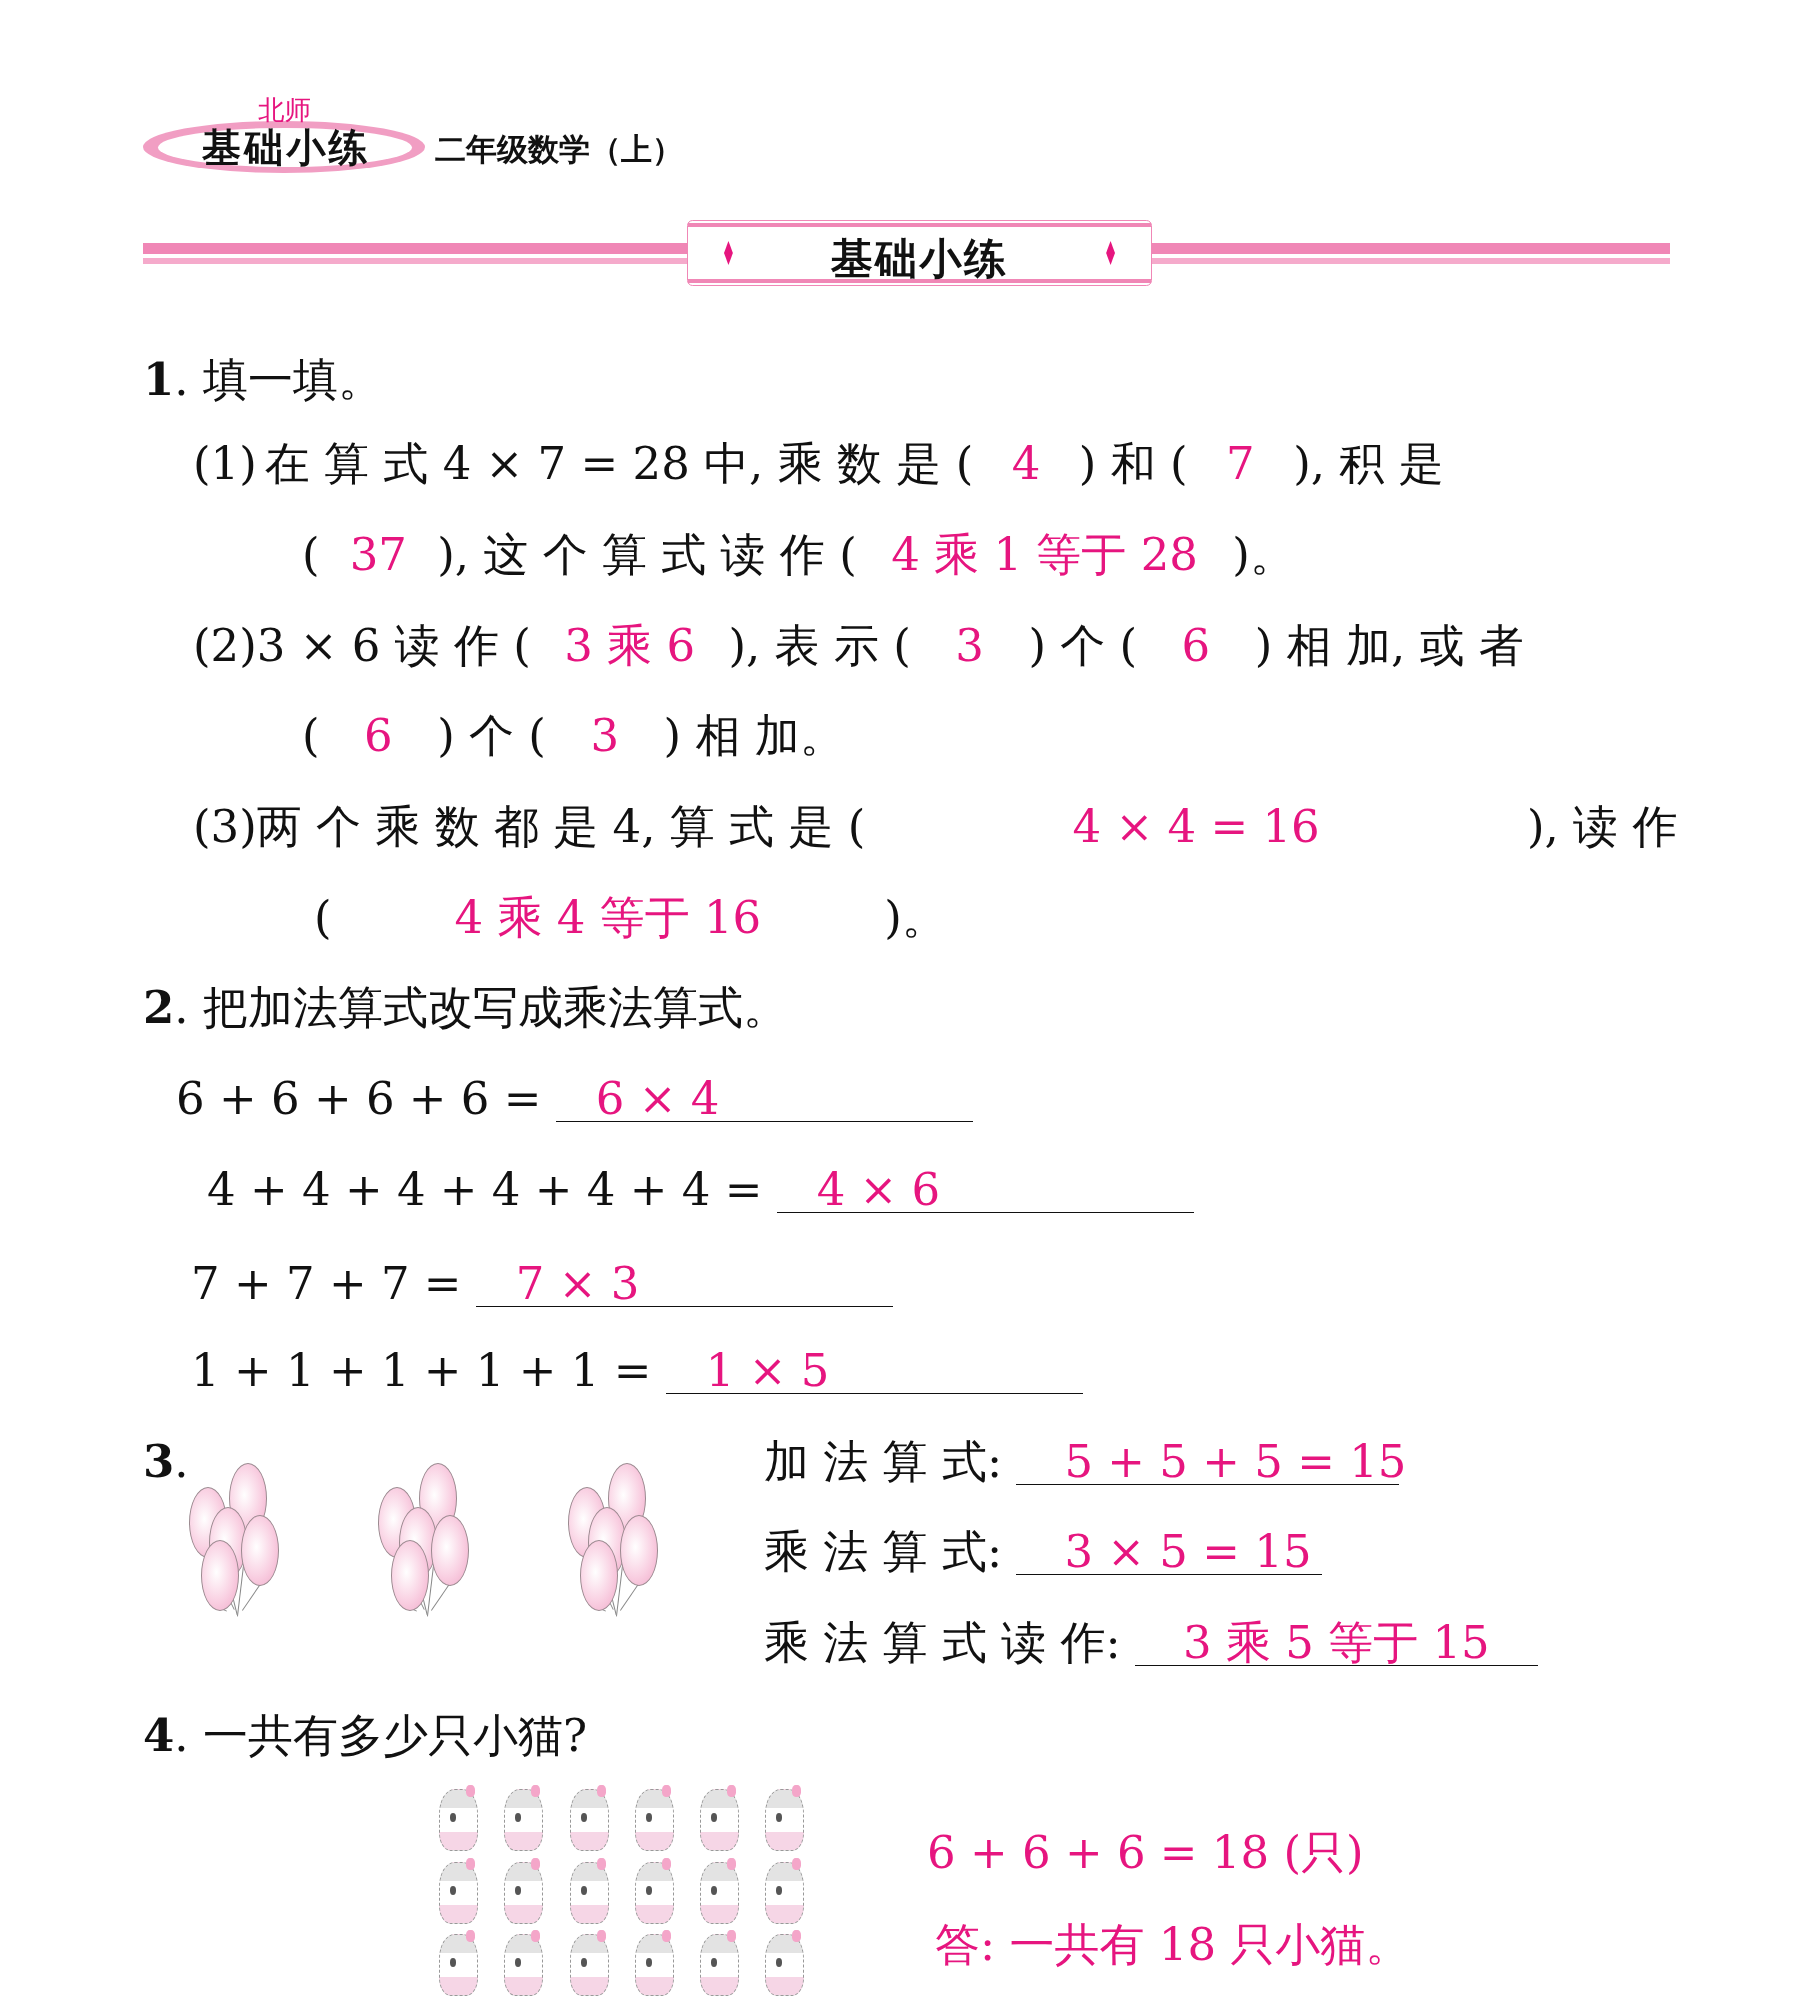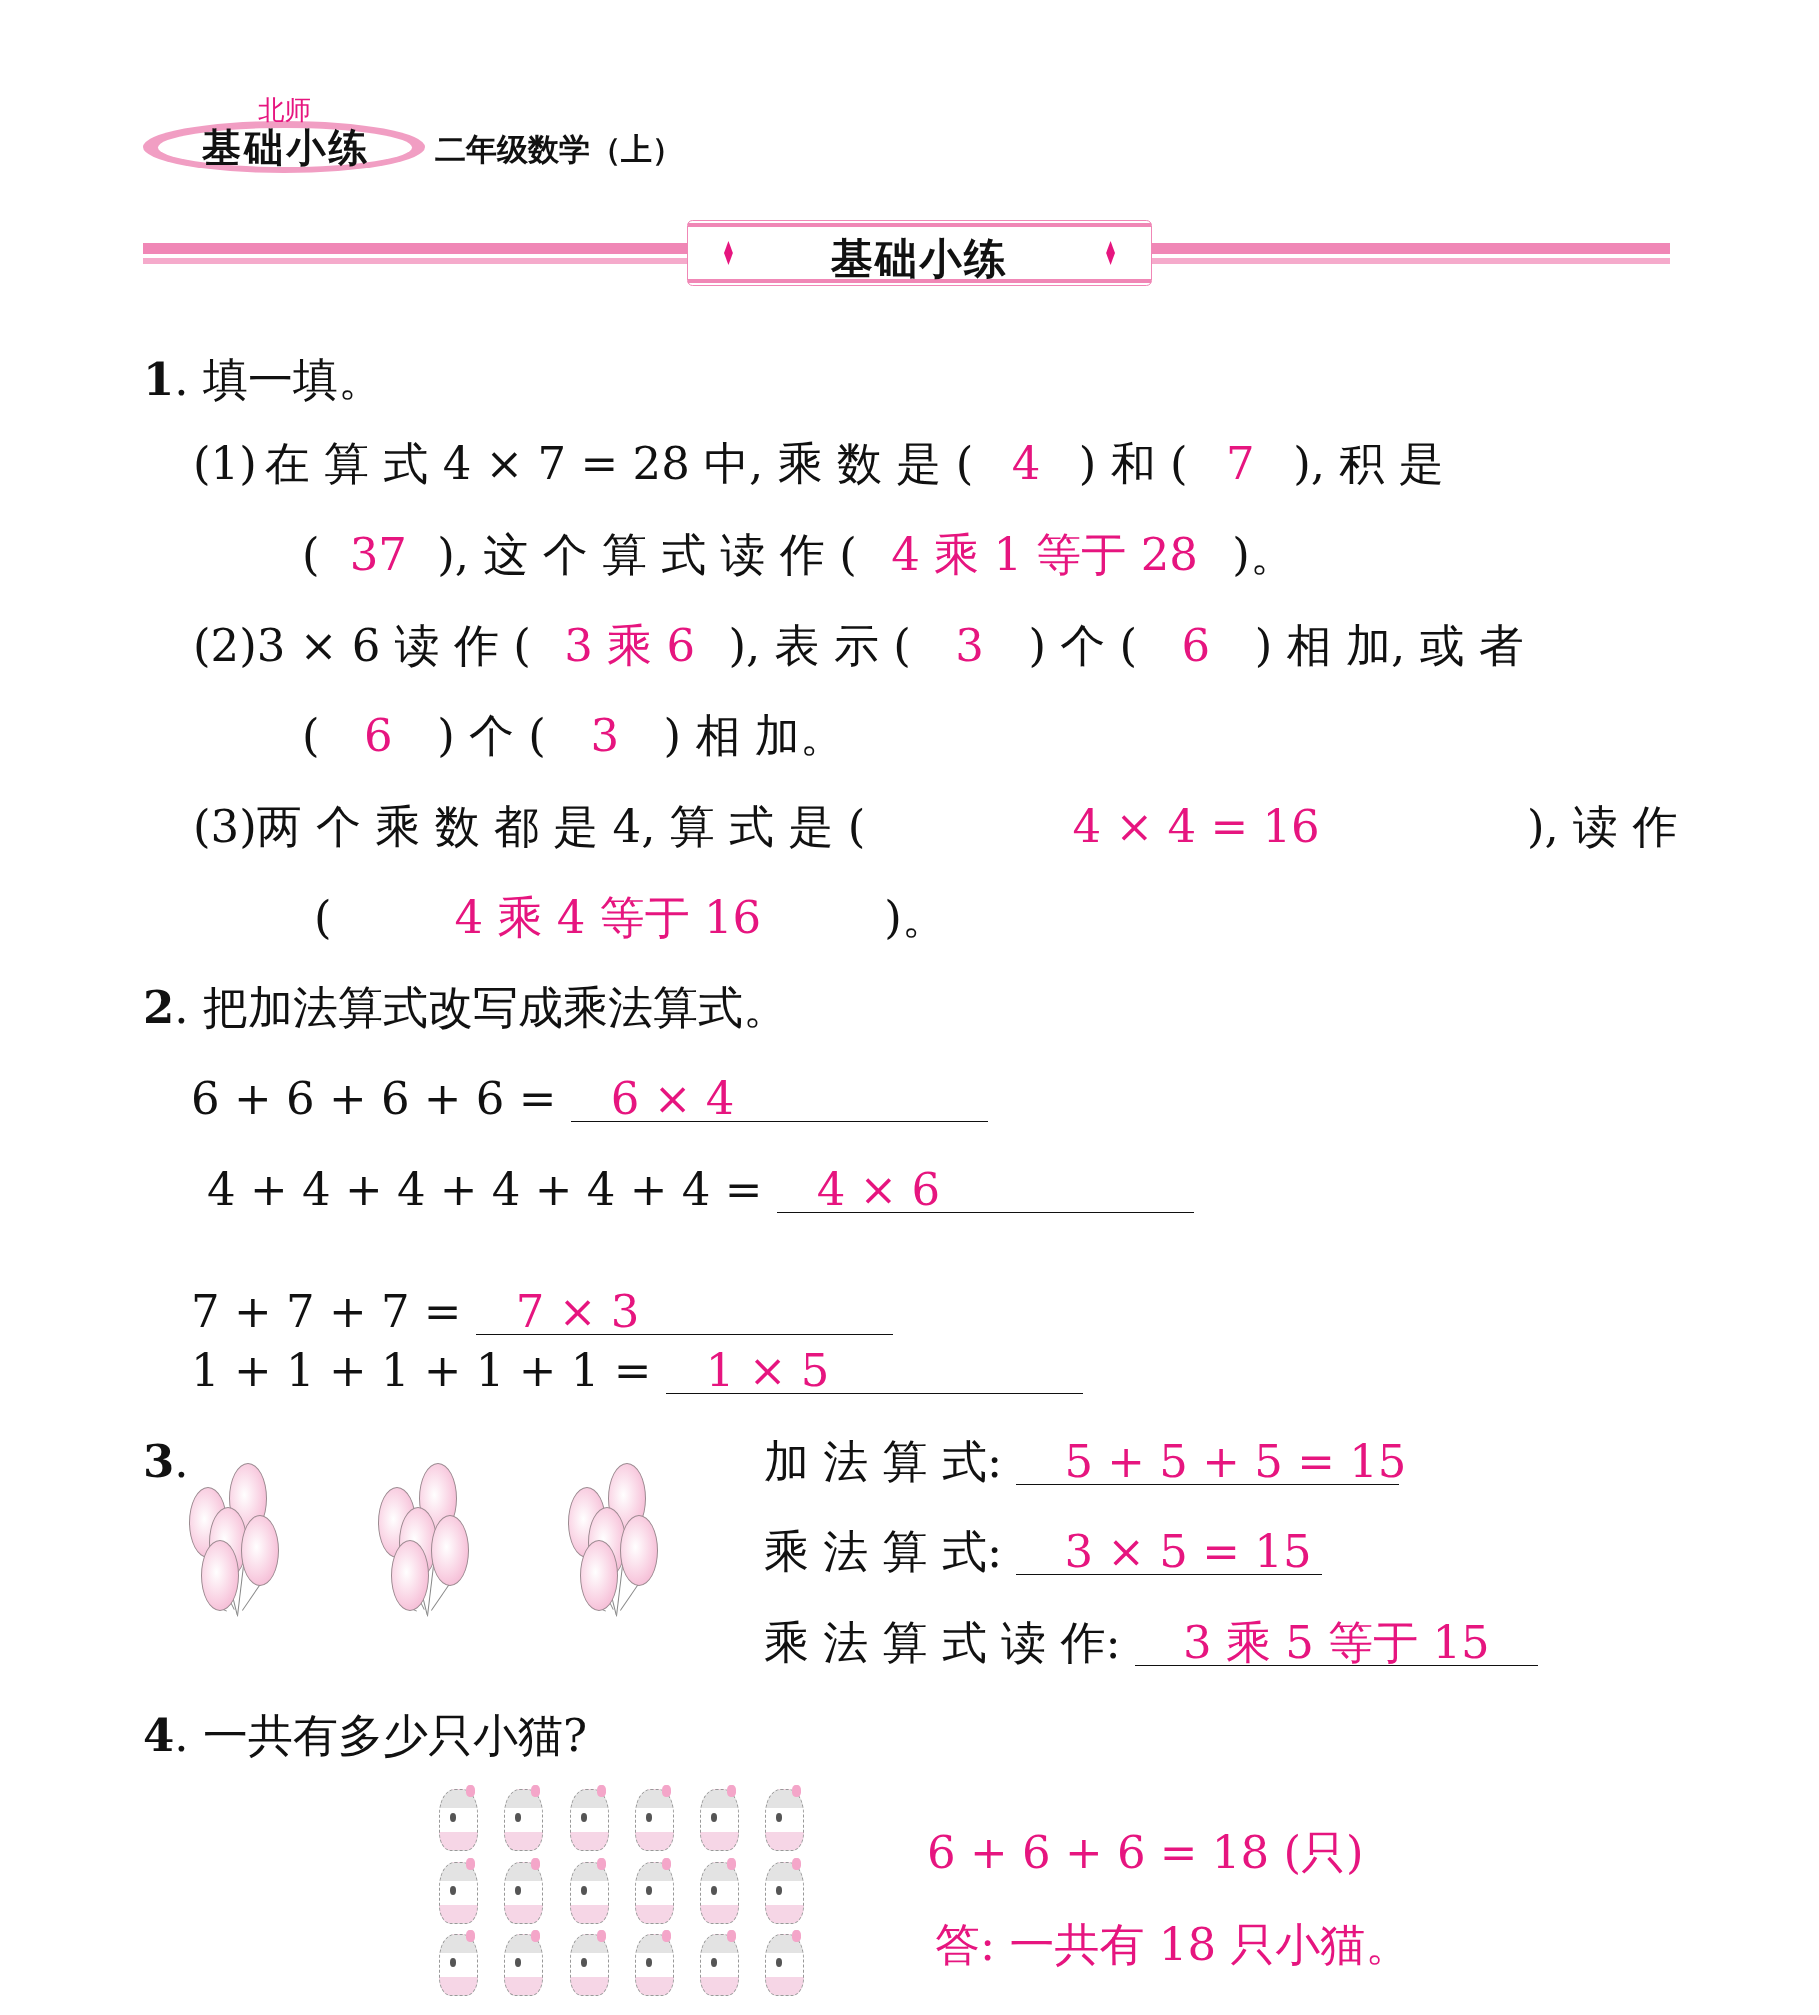--- a/index.html
+++ b/index.html
@@ -96,29 +96,29 @@
 </div>
 <div class="abs line" style="left:314px;top:895px">
   <span>(</span>
   <span class="pink blank" style="width:524px">4 乘 4 等于 16</span>
   <span>)。</span>
 </div>
 
 <div class="abs line" style="left:143px;top:985px">
   <span class="qnum">2</span><span>. 把加法算式改写成乘法算式。</span>
 </div>
-<div class="abs line" style="left:191px;top:1076px">
+<div class="abs line" style="left:176px;top:1076px">
   <span>6 + 6 + 6 + 6 =</span>
   <span class="uline pink" style="width:417px;padding-left:40px;box-sizing:border-box">6 × 4</span>
 </div>
 <div class="abs line" style="left:207px;top:1167px">
   <span>4 + 4 + 4 + 4 + 4 + 4 =</span>
   <span class="uline pink" style="width:417px;padding-left:40px;box-sizing:border-box">4 × 6</span>
 </div>
-<div class="abs line" style="left:191px;top:1289px">
+<div class="abs line" style="left:191px;top:1261px">
   <span>7 + 7 + 7 =</span>
   <span class="uline pink" style="width:417px;padding-left:40px;box-sizing:border-box">7 × 3</span>
 </div>
 <div class="abs line" style="left:191px;top:1348px">
   <span>1 + 1 + 1 + 1 + 1 =</span>
   <span class="uline pink" style="width:417px;padding-left:40px;box-sizing:border-box">1 × 5</span>
 </div>
 
 <div class="abs line" style="left:143px;top:1439px">
   <span class="qnum">3</span><span>.</span>

